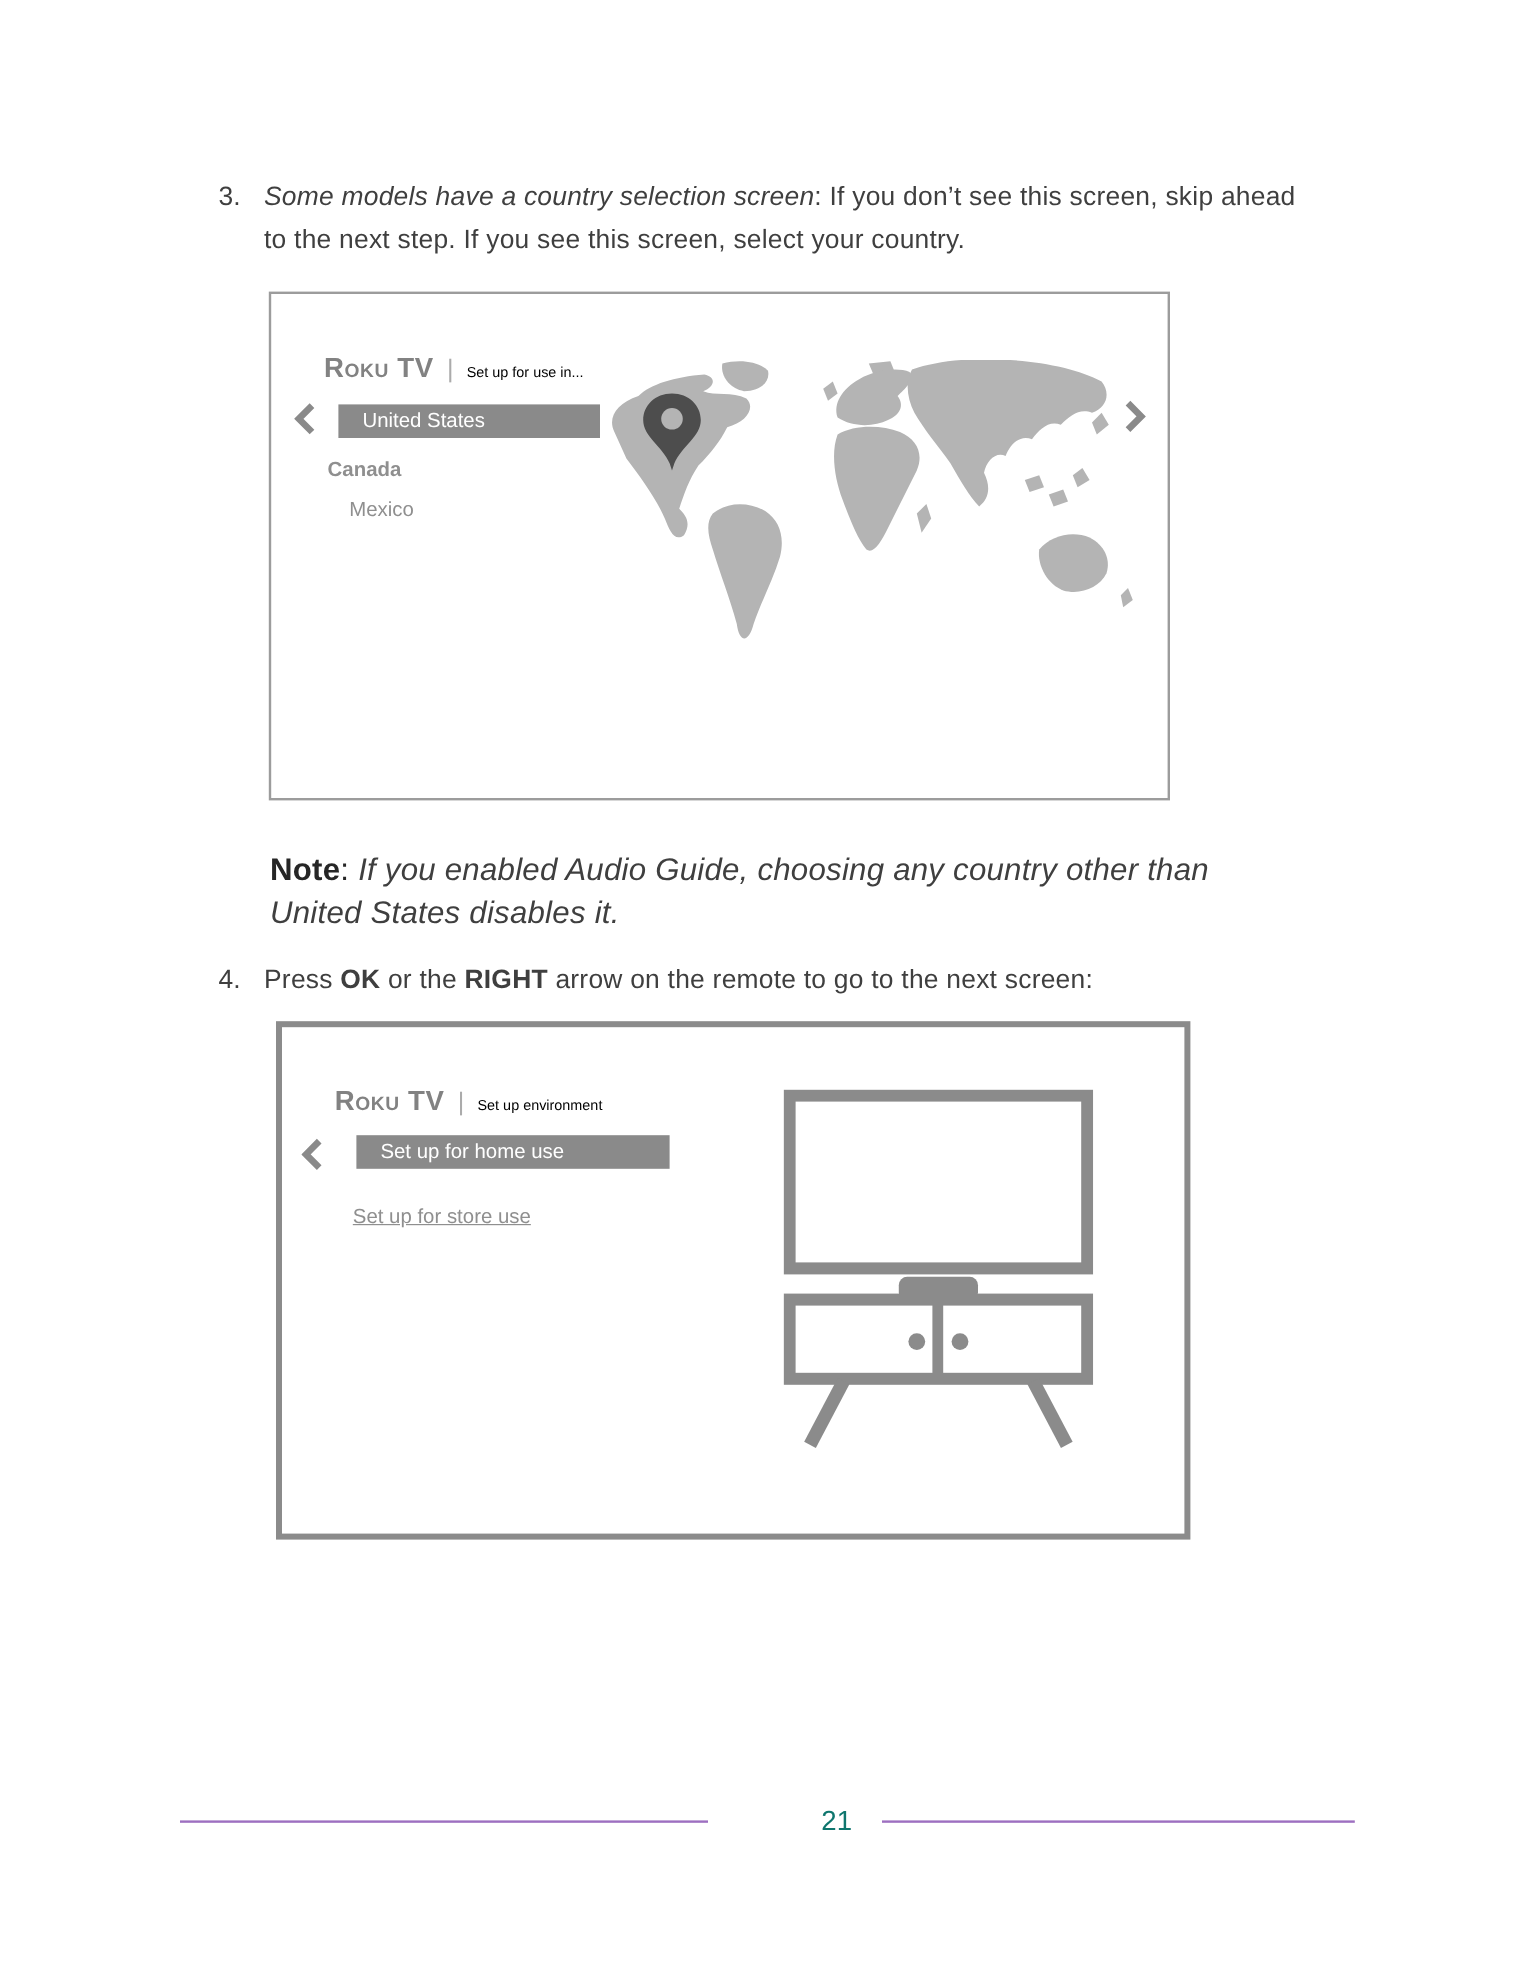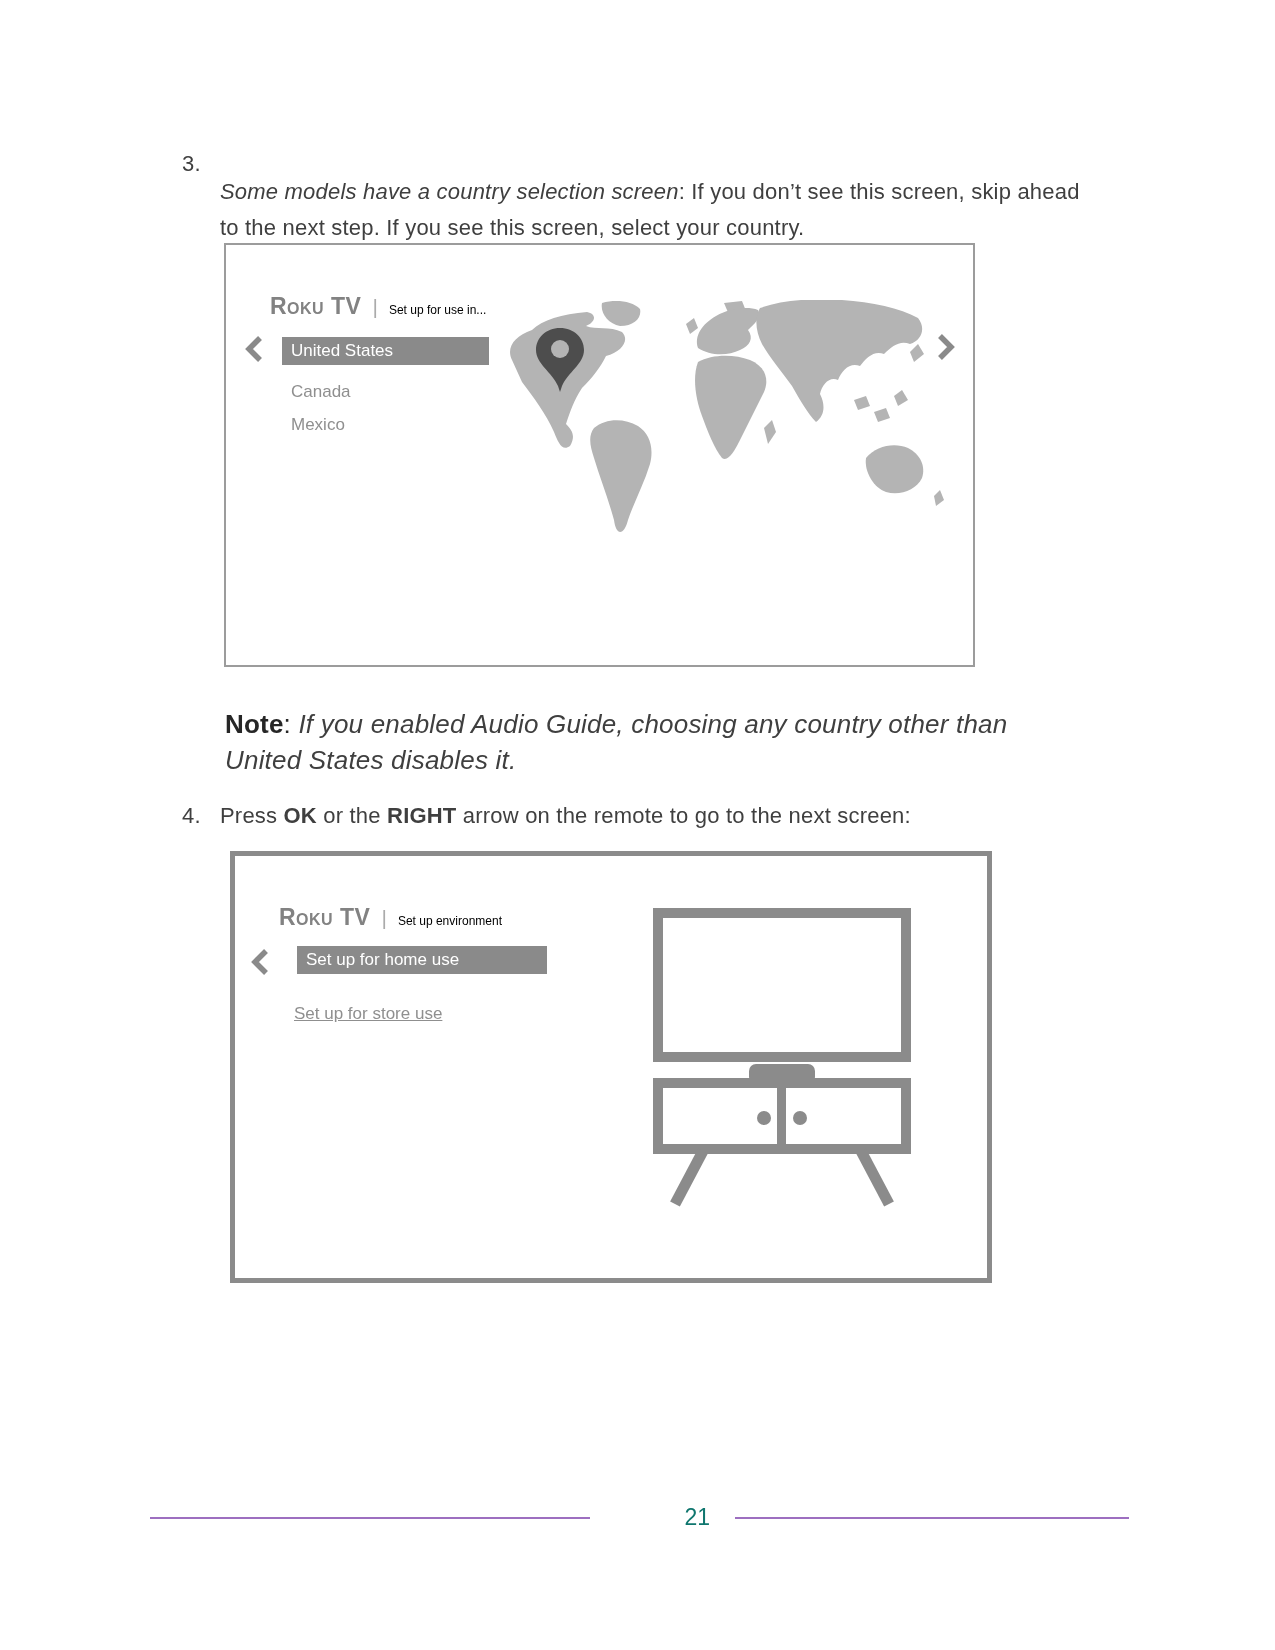--- a/index.html
+++ b/index.html
@@ -5,21 +5,21 @@
   html,body { margin:0; padding:0; background:#fff; }
   .page {
     position:relative; width:1275px; height:1650px; background:#ffffff;
     font-family:"Liberation Sans", sans-serif; color:#3f3f3f; overflow:hidden;
   }
 
   
   .step { position:absolute; display:flex; font-size:22px; line-height:36px; letter-spacing:0.2px; }
   .step .num { width:38px; flex:none; }
   .step3 { left:182px; top:146px; }
-  .step3 .text { width:862px;margin-top:28px; }
+  .step3 .text { width:862px; }
   .step4 { left:182px; top:798px; }
   .ital { font-style:italic; }
   .bold { font-weight:700; }
 
   
   .note { position:absolute; font-size:26px; line-height:36px; font-style:italic; letter-spacing:0.2px; }
   .note .label { font-style:normal; font-weight:700; color:#262626; }
   .note .colon { font-style:normal; color:#262626; }
   .note1 { left:225px; top:706px; width:810px; }
   .note2 { left:225px; top:1320px; width:752px; }
@@ -30,27 +30,27 @@
   .screen1 { left:224px; top:243px; width:747px; height:420px; border:2px solid #9c9c9c; }
   .screen2 { left:230px; top:851px; width:752px; height:422px; border:5px solid #8b8b8b; }
 
   .screen-header { position:absolute; left:44px; top:22px; display:flex; align-items:baseline; white-space:nowrap;justify-content:space-between; }
   .brand { font-weight:700; font-variant:small-caps; font-size:23px; color:#828282; letter-spacing:0.5px; }
   .pipe { margin:0 11px; color:#ababab; font-size:21px; font-weight:400; }
   .screen-title { font-size:12px; color:#000000;margin-top:36px; }
 
   .chev { position:absolute; }
   .option-sel { position:absolute; background:#8a8a8a; color:#ffffff; font-size:17px;
-                display:flex; align-items:center; padding-left:9px; height:28px; }
+                display:flex; align-items:center; padding-left:20px; height:28px; }
   .option { position:absolute; color:#8f8f8f; font-size:17px; }
 
   .s1-chev-left  { left:19px;  top:90px; }
   .s1-chev-right { right:18px; top:88px; }
   .s1-sel  { left:56px; top:92px;  width:198px; }
-  .s1-opt1 { left:65px; top:137px; }
+  .s1-opt1 { left:47px; top:137px;font-weight:bold; }
   .s1-opt2 { left:65px; top:170px; }
   .map { position:absolute; left:276px; top:55px; }
 
   .s2-chev-left { left:16px; top:92px; }
   .s2-sel  { left:62px; top:90px;  width:241px; }
   .s2-opt1 { left:59px; top:148px;text-decoration:underline; }
   .tv { position:absolute; left:418px; top:52px; }
 
   
   .footer-line { position:absolute; height:2px; background:#9d6fc0; top:1517px; }

